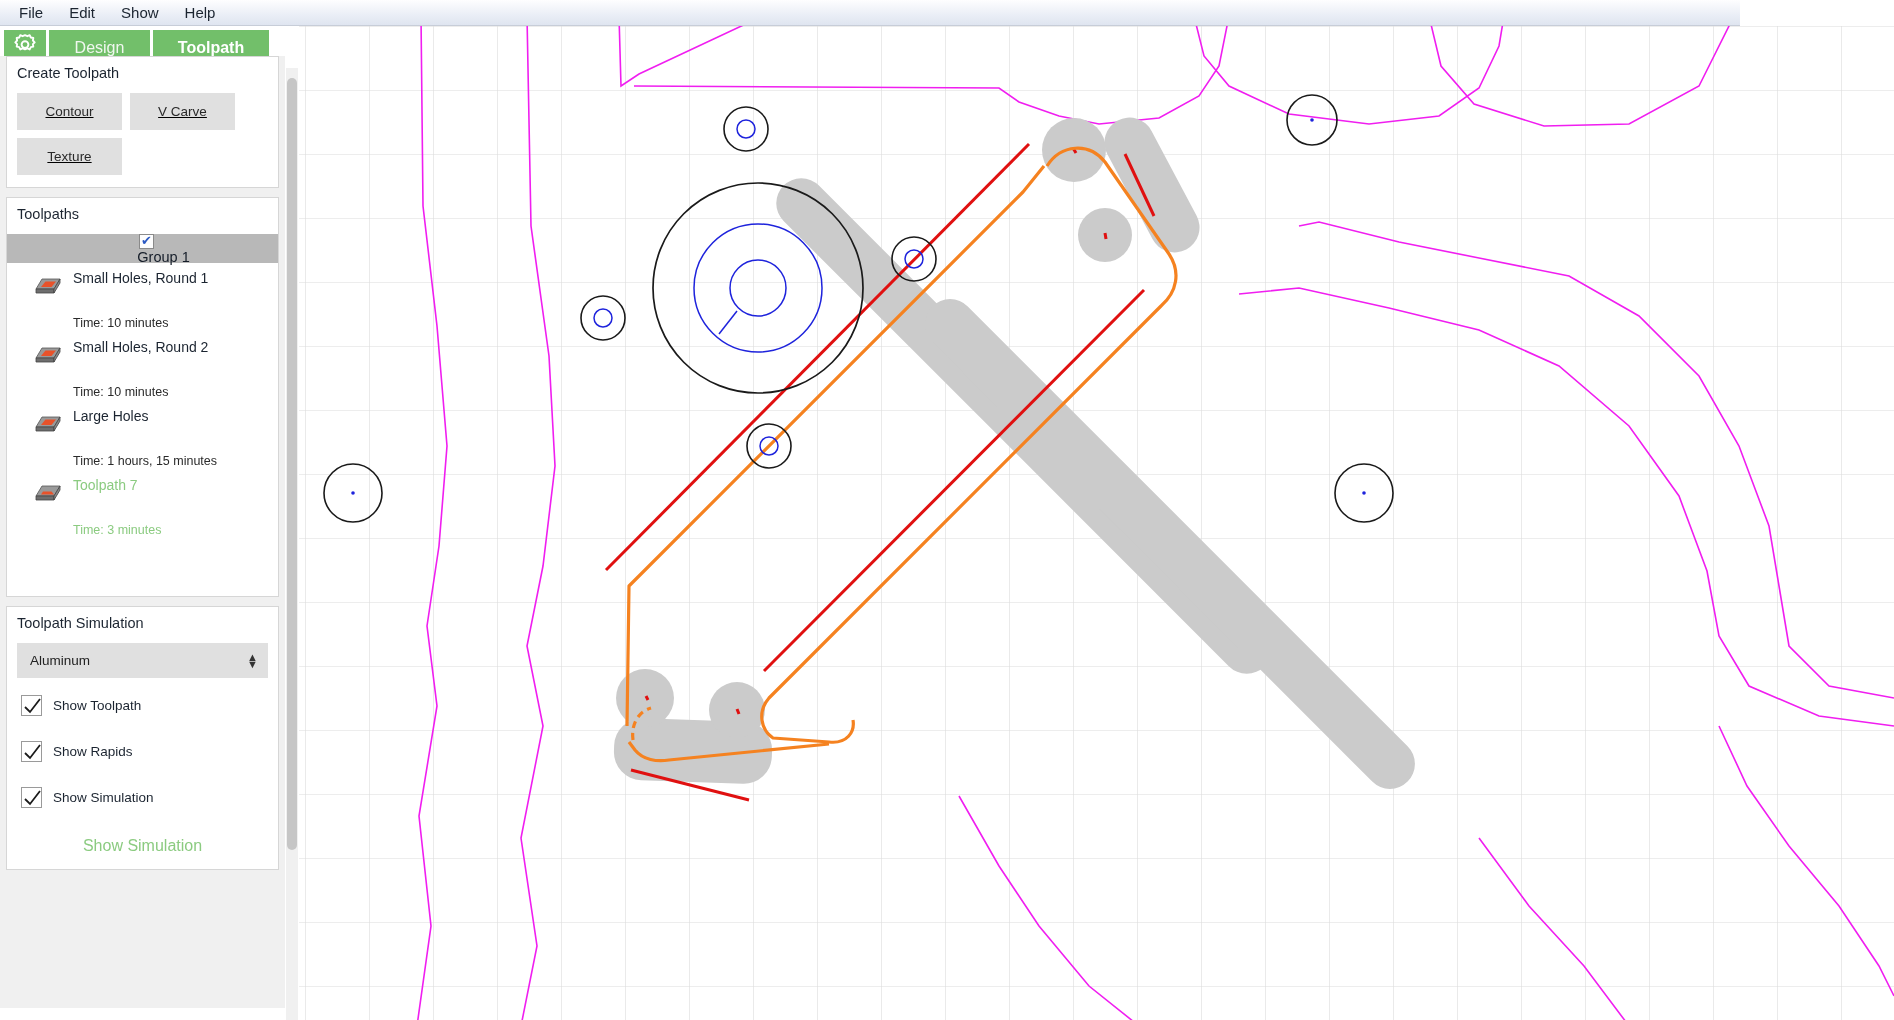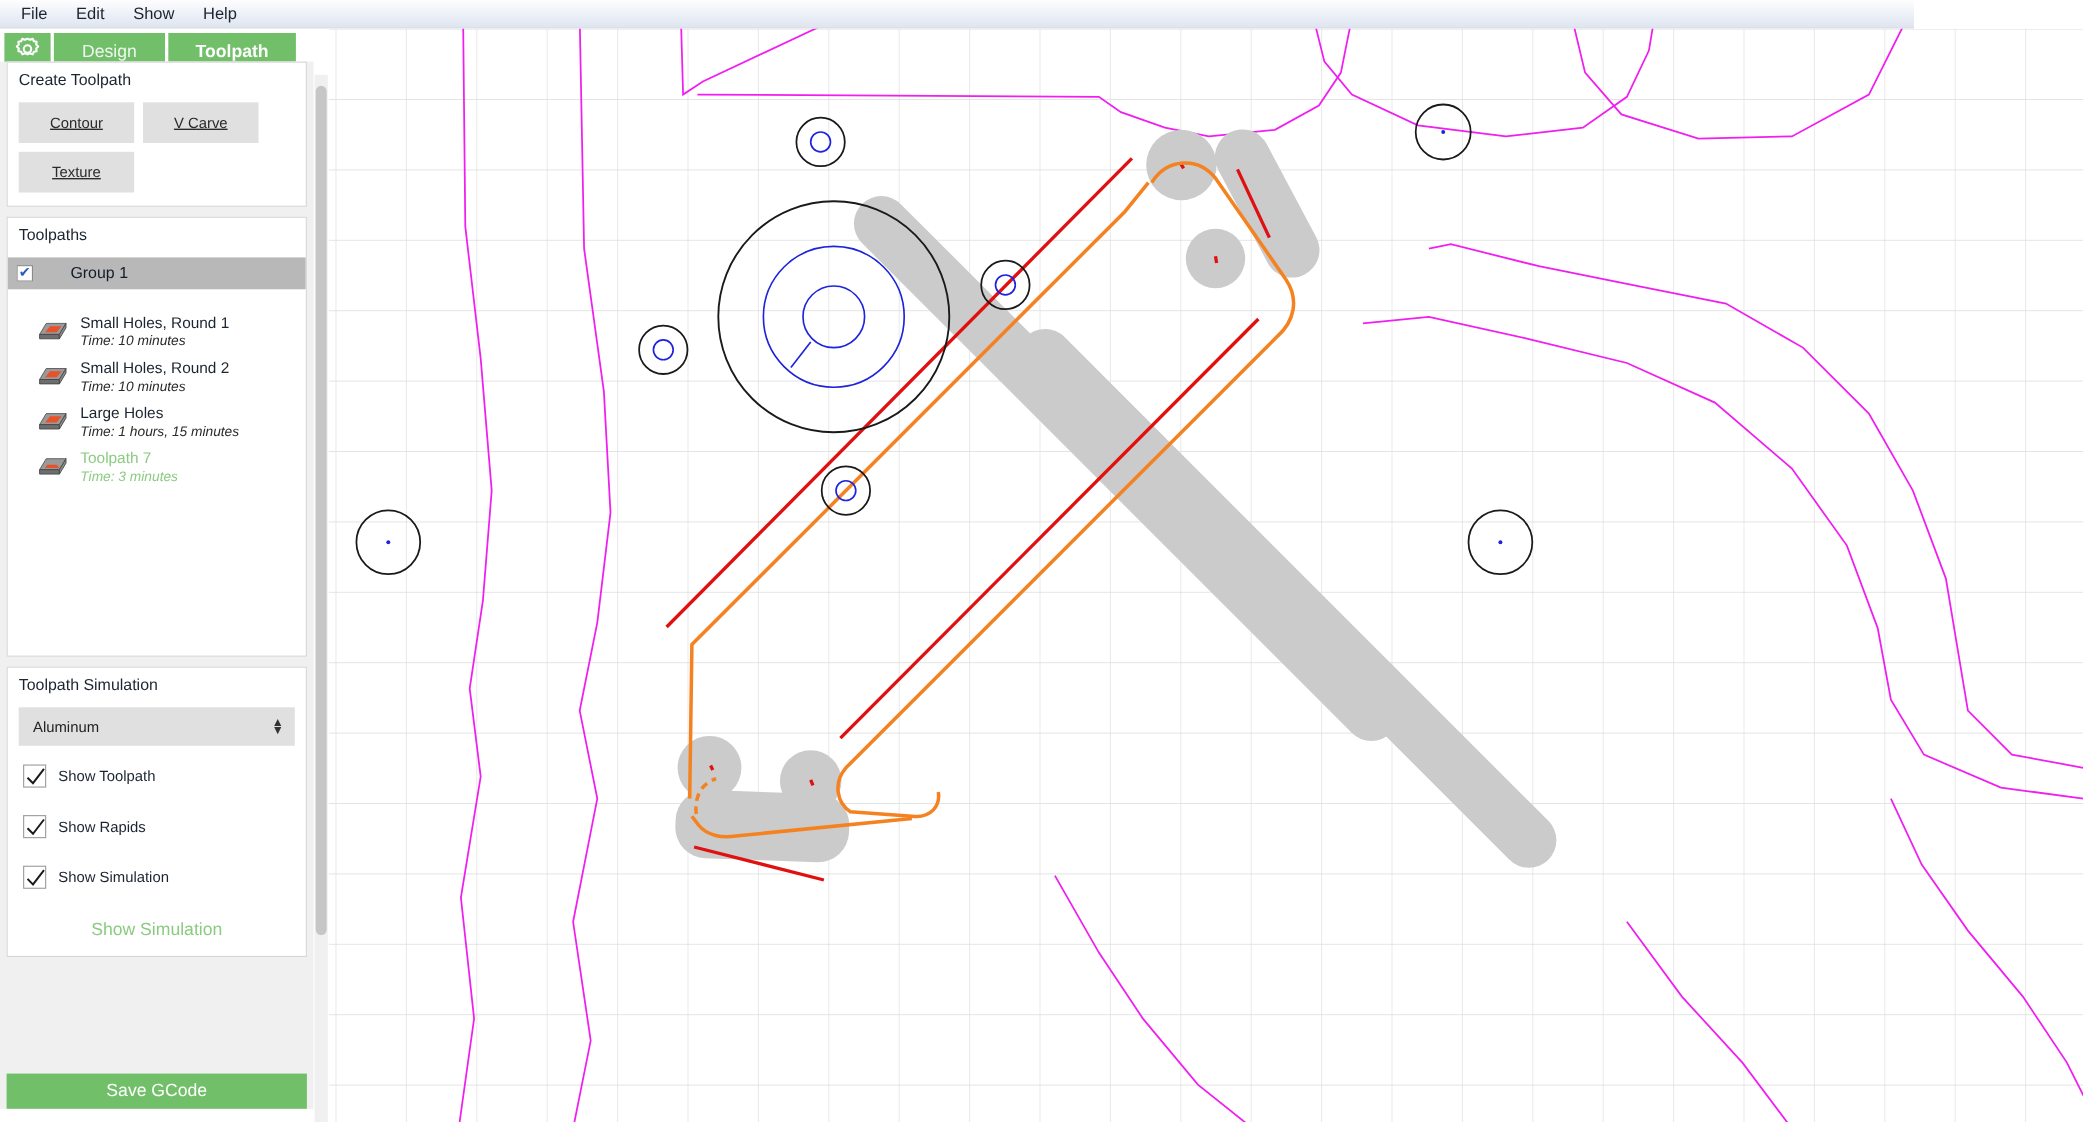--- a/index.html
+++ b/index.html
@@ -68,41 +68,41 @@
     font-size: 13.5px; color: #2a2a2a; cursor: pointer;
     font-family: "Liberation Sans", sans-serif;
     display: flex; align-items: center; justify-content: center;
   }
 
   
   #toolpaths-panel { flex: 0 0 auto; height: 400px; padding-bottom: 6px; overflow: hidden; }
   .tp-list { margin-top: 2px; }
   .tp-group {
     background: #b8b8b8; height: 29px; display: flex; align-items: center;
-    padding-left: 8px; margin: 0 -10px 18px -10px; cursor: pointer;
+    padding-left: 8px; margin: 0 -10px 3px -10px; cursor: pointer; flex-direction: column;
   }
   .tp-check {
     width: 15px; height: 15px; background: #fdfdfd;
     border: 1px solid #8a8a8a; position: relative; flex: 0 0 auto;
   }
   .tp-check::after {
     content: "✔"; position: absolute; left: 1px; top: -3px;
     font-size: 13px; color: #2b59c3; line-height: 18px;
   }
   .tp-group-label {
     font-size: 14.5px; color: #141c28; margin-left: 34px; font-weight: normal;
   }
   .tp-item {
     display: flex; align-items: flex-start; padding: 3px 0 4px 16px;
     cursor: pointer; min-height: 40px;
   }
   .tp-icon { width: 30px; height: 26px; flex: 0 0 auto; margin-top: 3px; }
   .tp-text { margin-left: 10px; }
   .tp-name { font-size: 14px; color: #1b2430; line-height: 18px; }
-  .tp-time { font-size: 12.5px; color: #2a2a2a; font-style: italic; line-height: 16px; }
+  .tp-time { font-size: 12.5px; color: #2a2a2a; line-height: 16px; margin-top: 28px; }
   .tp-item.green .tp-name, .tp-item.green .tp-time { color: #8bcb80; }
 
   
   #sim-panel { flex: 0 0 auto; padding-bottom: 14px; }
   .select-box {
     background: #e0e0e0; height: 35px; width: 100%;
     display: flex; align-items: center; justify-content: space-between;
     padding: 0 10px 0 13px; cursor: pointer; margin-bottom: 17px;
   }
   .select-value { font-size: 13.5px; color: #222; }
@@ -289,21 +289,20 @@
           <svg width="17" height="17" viewBox="0 0 17 17">
             <path d="M1 9 L6 14 L16 1" fill="none" stroke="#1b1b1b" stroke-width="1.8"></path>
           </svg>
         </span>
         <span class="chk-label">Show Simulation</span>
       </div>
 
       <div class="sim-link">Show Simulation</div>
     </div>
 
-    <button class="save-btn">Save GCode</button>
   </div>
 
   <div id="sb-track"></div>
   <div id="sb-thumb"></div>
 
   <div id="canvas-wrap">
     <svg id="canvas-svg" width="1595" height="994" viewBox="0 0 1595 994">
 
       <defs>
         <pattern id="grid" width="64" height="64" patternUnits="userSpaceOnUse" x="6" y="0">

